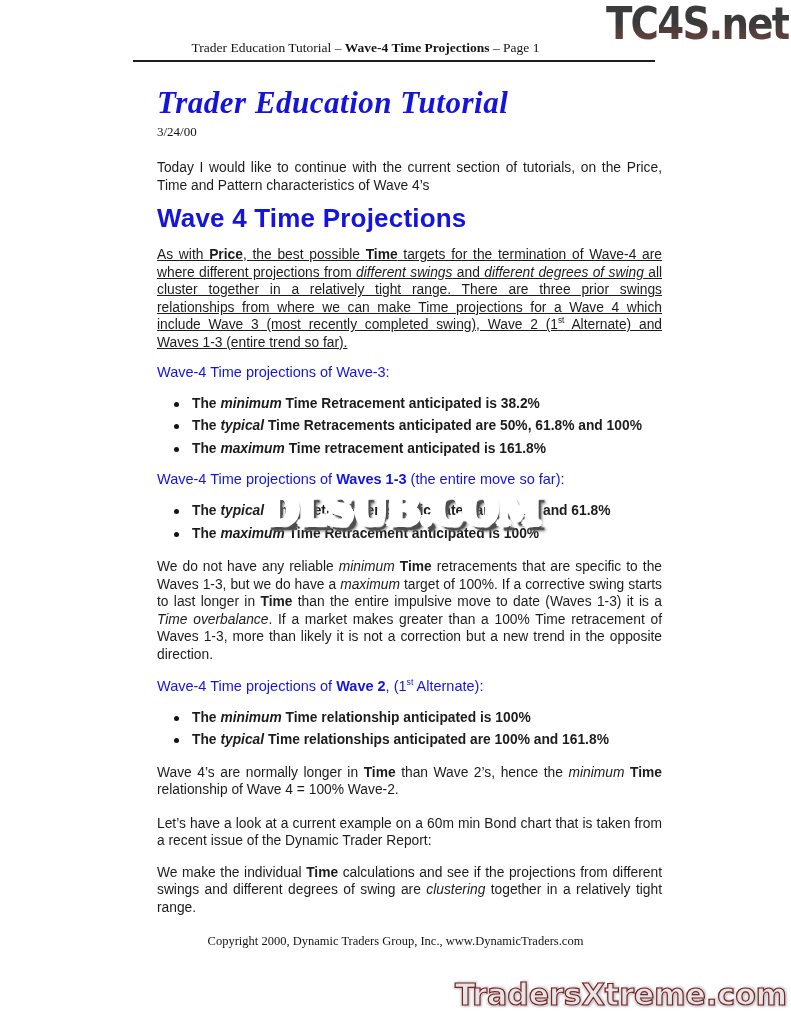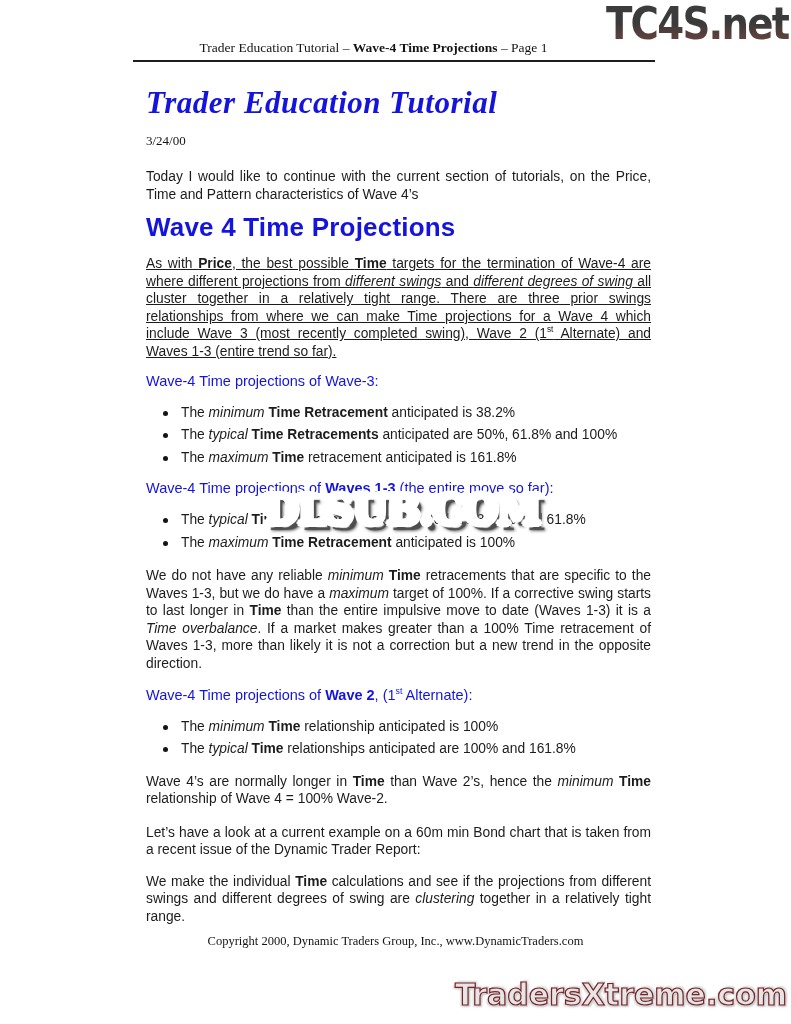--- a/index.html
+++ b/index.html
@@ -4,58 +4,58 @@
 <style>
   html,body { margin:0; padding:0; background:#fff; }
   .page {
     position:relative; width:791px; height:1024px; background:#ffffff;
     font-family:"Liberation Sans", sans-serif; color:var(--text,#1c1c1c);
     overflow:hidden;
   }
   
   .running-header {
     position:absolute; top:40px; left:0; width:731px; text-align:center;
-    font-family:"Liberation Serif", serif; font-size:13.5px; color:#141414;margin-left:8px;
+    font-family:"Liberation Serif", serif; font-size:13.5px; color:#141414;
   }
   .running-header b { font-weight:bold; }
   .header-rule {
     position:absolute; top:60px; left:133px; width:522px; height:0;
     border-top:2px solid #1d1d1d;
   }
   
   .tc4s-logo {
     position:absolute; top:-2px; right:2px;
     font-family:"DejaVu Sans", sans-serif; font-weight:bold; font-size:44px;
     letter-spacing:-2px; transform:scaleX(0.88); transform-origin:right top;
     background:linear-gradient(180deg,#3e3e3e 0%,#3a3a3a 48%,#5e413d 78%,#7b4b45 100%);
     -webkit-background-clip:text; background-clip:text;
     color:#4a3c3c; -webkit-text-fill-color:transparent;
   }
   
-  .content { position:absolute; left:146px; top:86px; width:505px; font-size:13.8px; line-height:17.5px; }
+  .content { position:absolute; left:157px; top:86px; width:505px; font-size:13.8px; line-height:17.5px; }
   .doc-title {
     margin:0; font-family:"Liberation Serif", serif; font-style:italic; font-weight:bold;
     font-size:31px; line-height:34px; color:var(--accent-blue,#1414dd); letter-spacing:0.5px;
   }
-  .doc-date { font-family:"Liberation Serif", serif; font-size:13px; line-height:15px; margin-top:13px; color:#141414; }
+  .doc-date { font-family:"Liberation Serif", serif; font-size:13px; line-height:15px; margin-top:4px; color:#141414; }
   p.body { margin:0; margin-top:20px; text-align:justify; }
   p.body.mt17 { margin-top:17px;text-decoration:underline; }
   p.body.mt13 { margin-top:13px; }
   p.body.mt12 { margin-top:12px; }
   p.body.mt16 { margin-top:16px; }
   p.body.mt14 { margin-top:14px; }
   h2.section-heading {
     margin:13px 0 0 0; font-size:26px; line-height:22px; font-weight:bold;
     color:var(--accent-blue,#1414dd); letter-spacing:0.2px;
   }
   .sub-heading { margin-top:12px; font-size:14.5px; line-height:18px; color:var(--accent-blue,#1414dd); }
   .sub-heading.mt10 { margin-top:10px; }
   .sub-heading.mt14 { margin-top:14px; }
   ul.bullets { list-style:none; margin:12px 0 0 0; padding:0; }
-  ul.bullets li { position:relative; padding-left:35px; line-height:22.4px; }
+  ul.bullets li { position:relative; padding-left:35px; line-height:22.4px;font-weight:bold; }
   ul.bullets li .bullet-dot {
     position:absolute; left:17px; top:9px; width:5px; height:5px; border-radius:50%;
     background:#141414;
   }
   sup { font-size:60%; vertical-align:super; line-height:0; }
   
   .watermark {
     position:absolute; left:264px; top:486px; z-index:6;
     font-family:"DejaVu Serif", serif; font-weight:900; font-size:40px; line-height:48px;
     letter-spacing:-1px; transform:scaleY(1.02);

